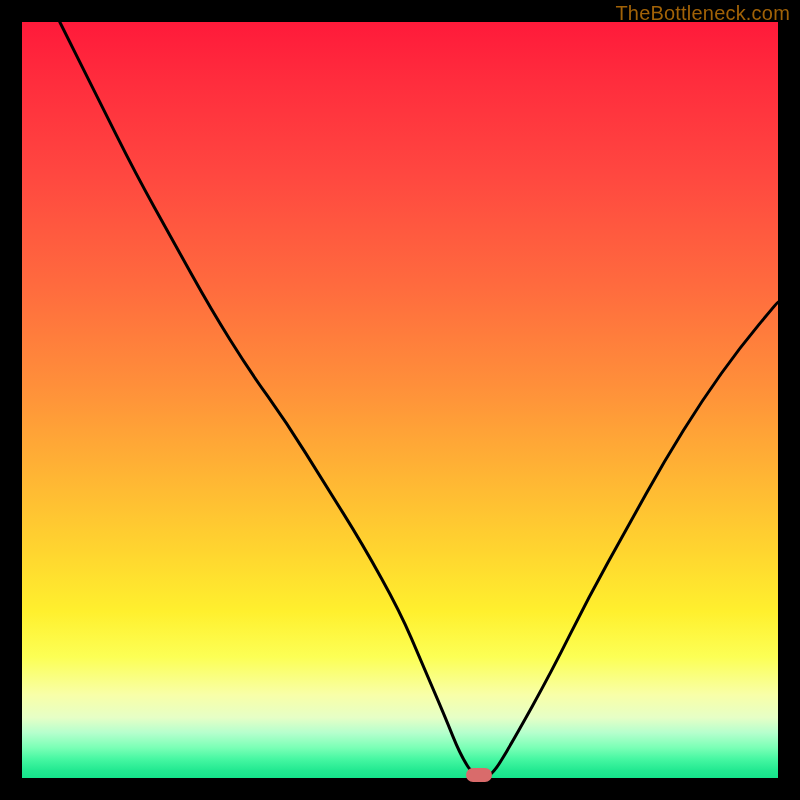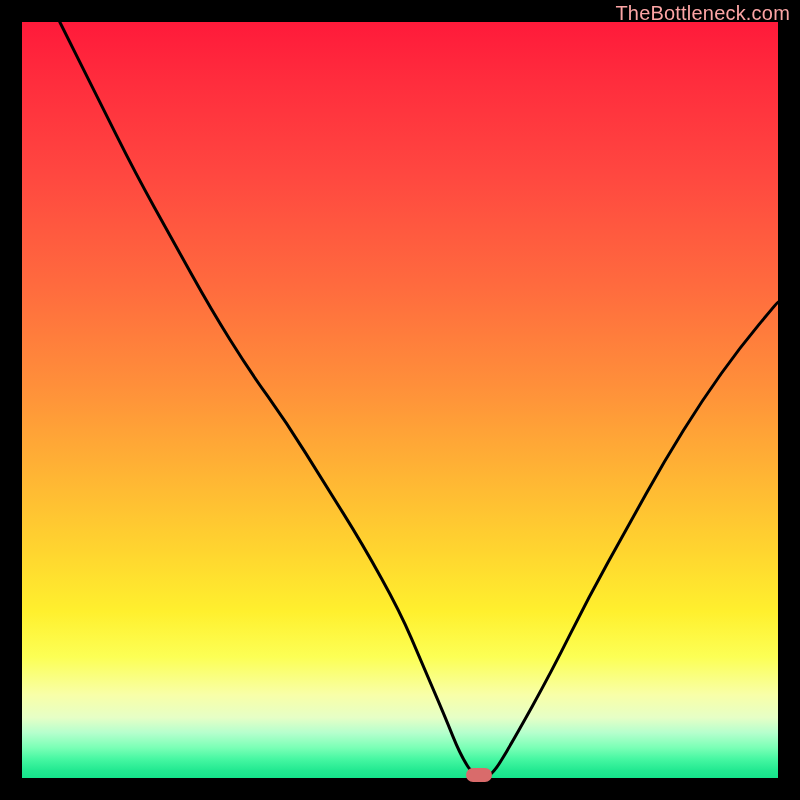--- a/index.html
+++ b/index.html
@@ -53,21 +53,21 @@
   }
   .marker {
     position: absolute;
     background: #d96b6b;
     border-radius: 999px;
   }
   .attribution {
     position: absolute;
     top: 2px;
     right: 10px;
-    color: #fca5a5;
+    color: #a16207;
     font-size: 20px;
     font-weight: 500;
     letter-spacing: 0.2px;
     user-select: none;
   }
 </style>
 </head>
 <body>
 
 <div class="frame">

